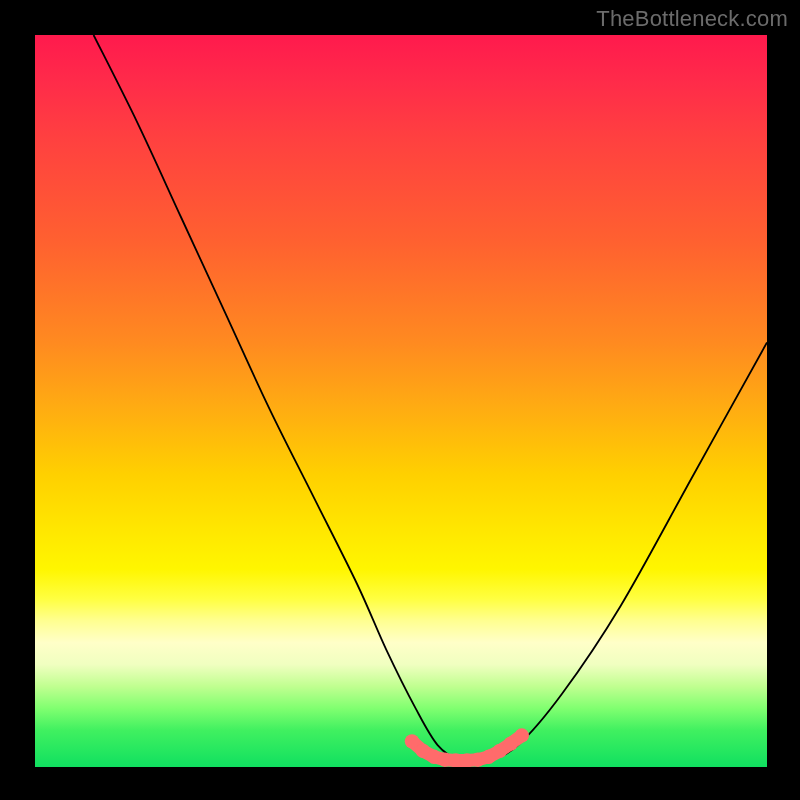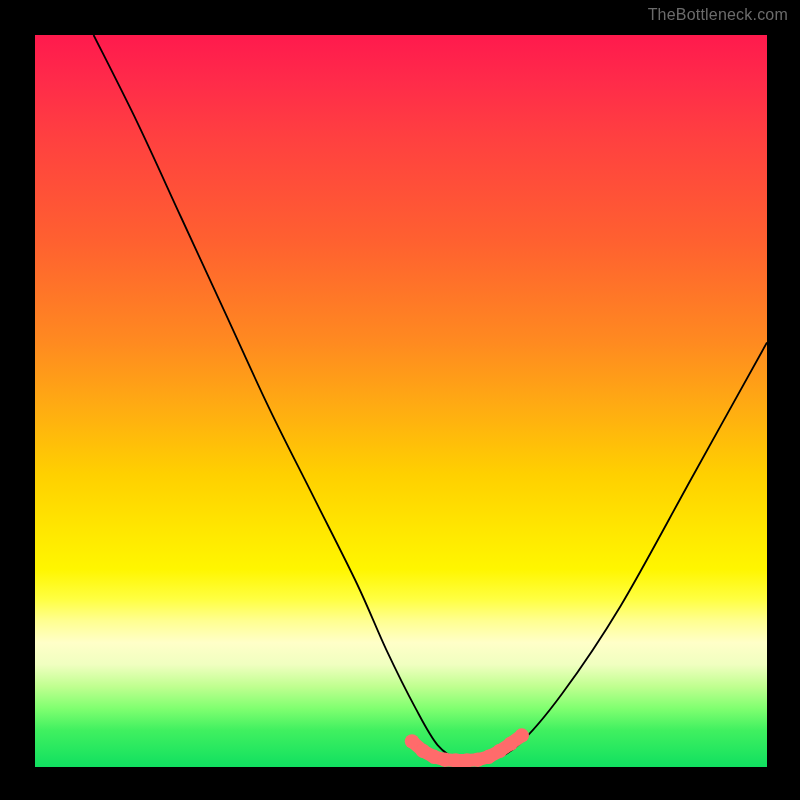--- a/index.html
+++ b/index.html
@@ -9,21 +9,21 @@
     background: #000;
     position: relative;
     overflow: hidden;
     font-family: Arial, sans-serif;
   }
   .watermark {
     position: absolute;
     top: 6px;
     right: 12px;
     color: #6b6b6b;
-    font-size: 16px;
+    font-size: 22px;
     font-weight: 500;
     z-index: 10;
     letter-spacing: 0.2px;
   }
   .plot-area {
     position: absolute;
     left: 35px;
     top: 35px;
     width: 732px;
     height: 732px;

